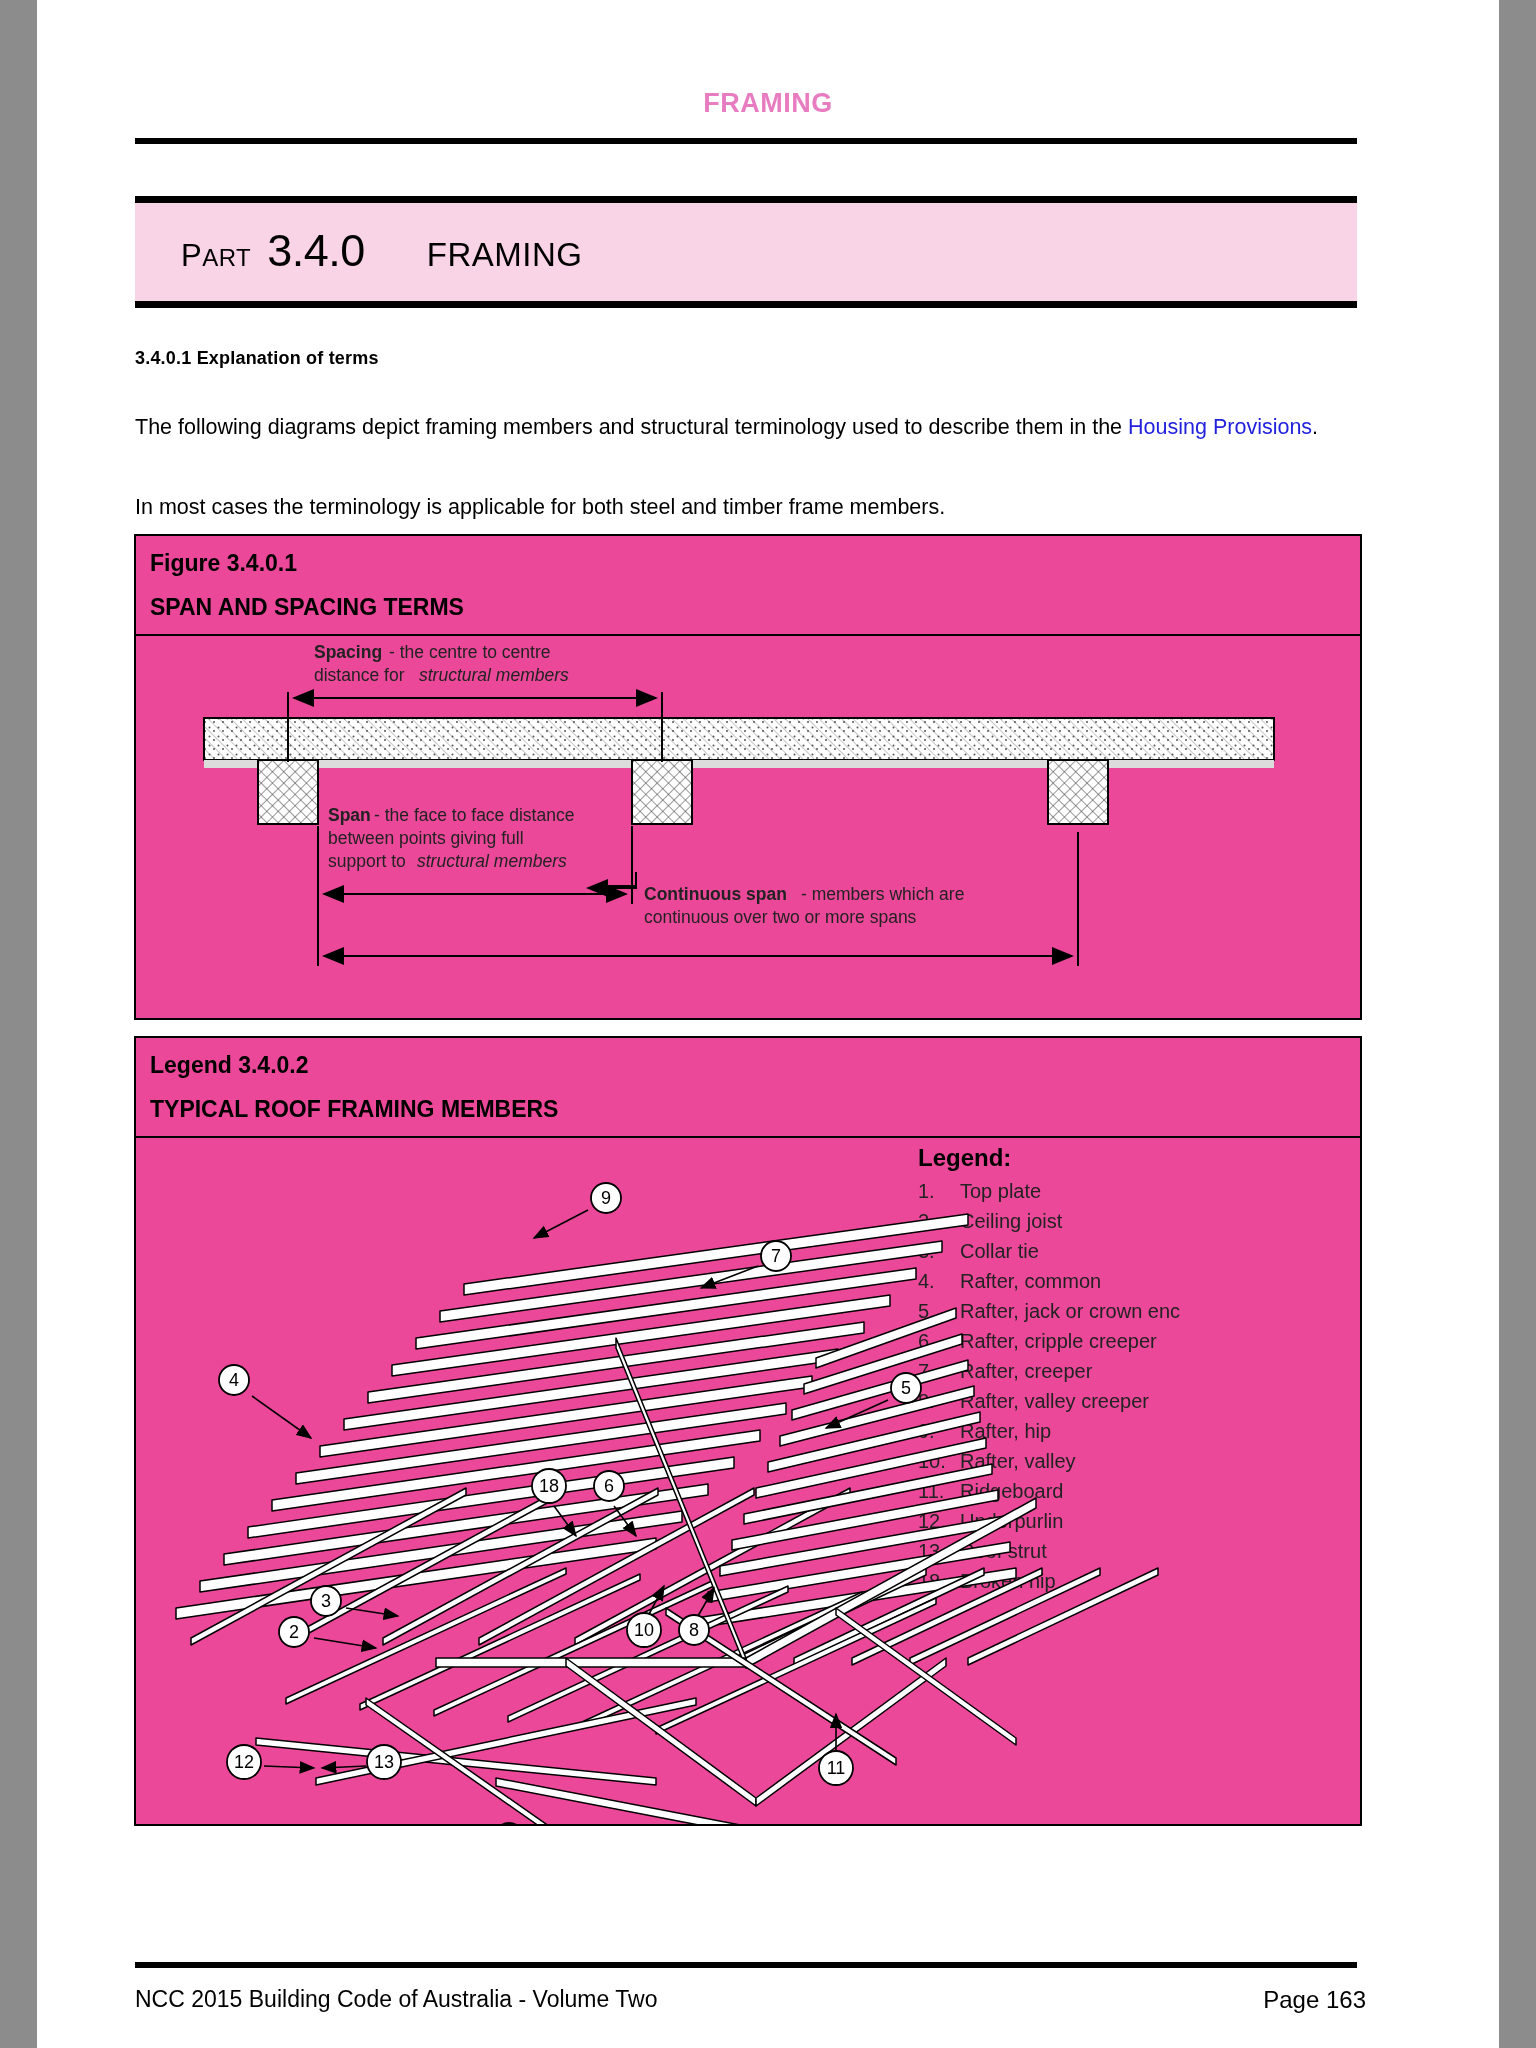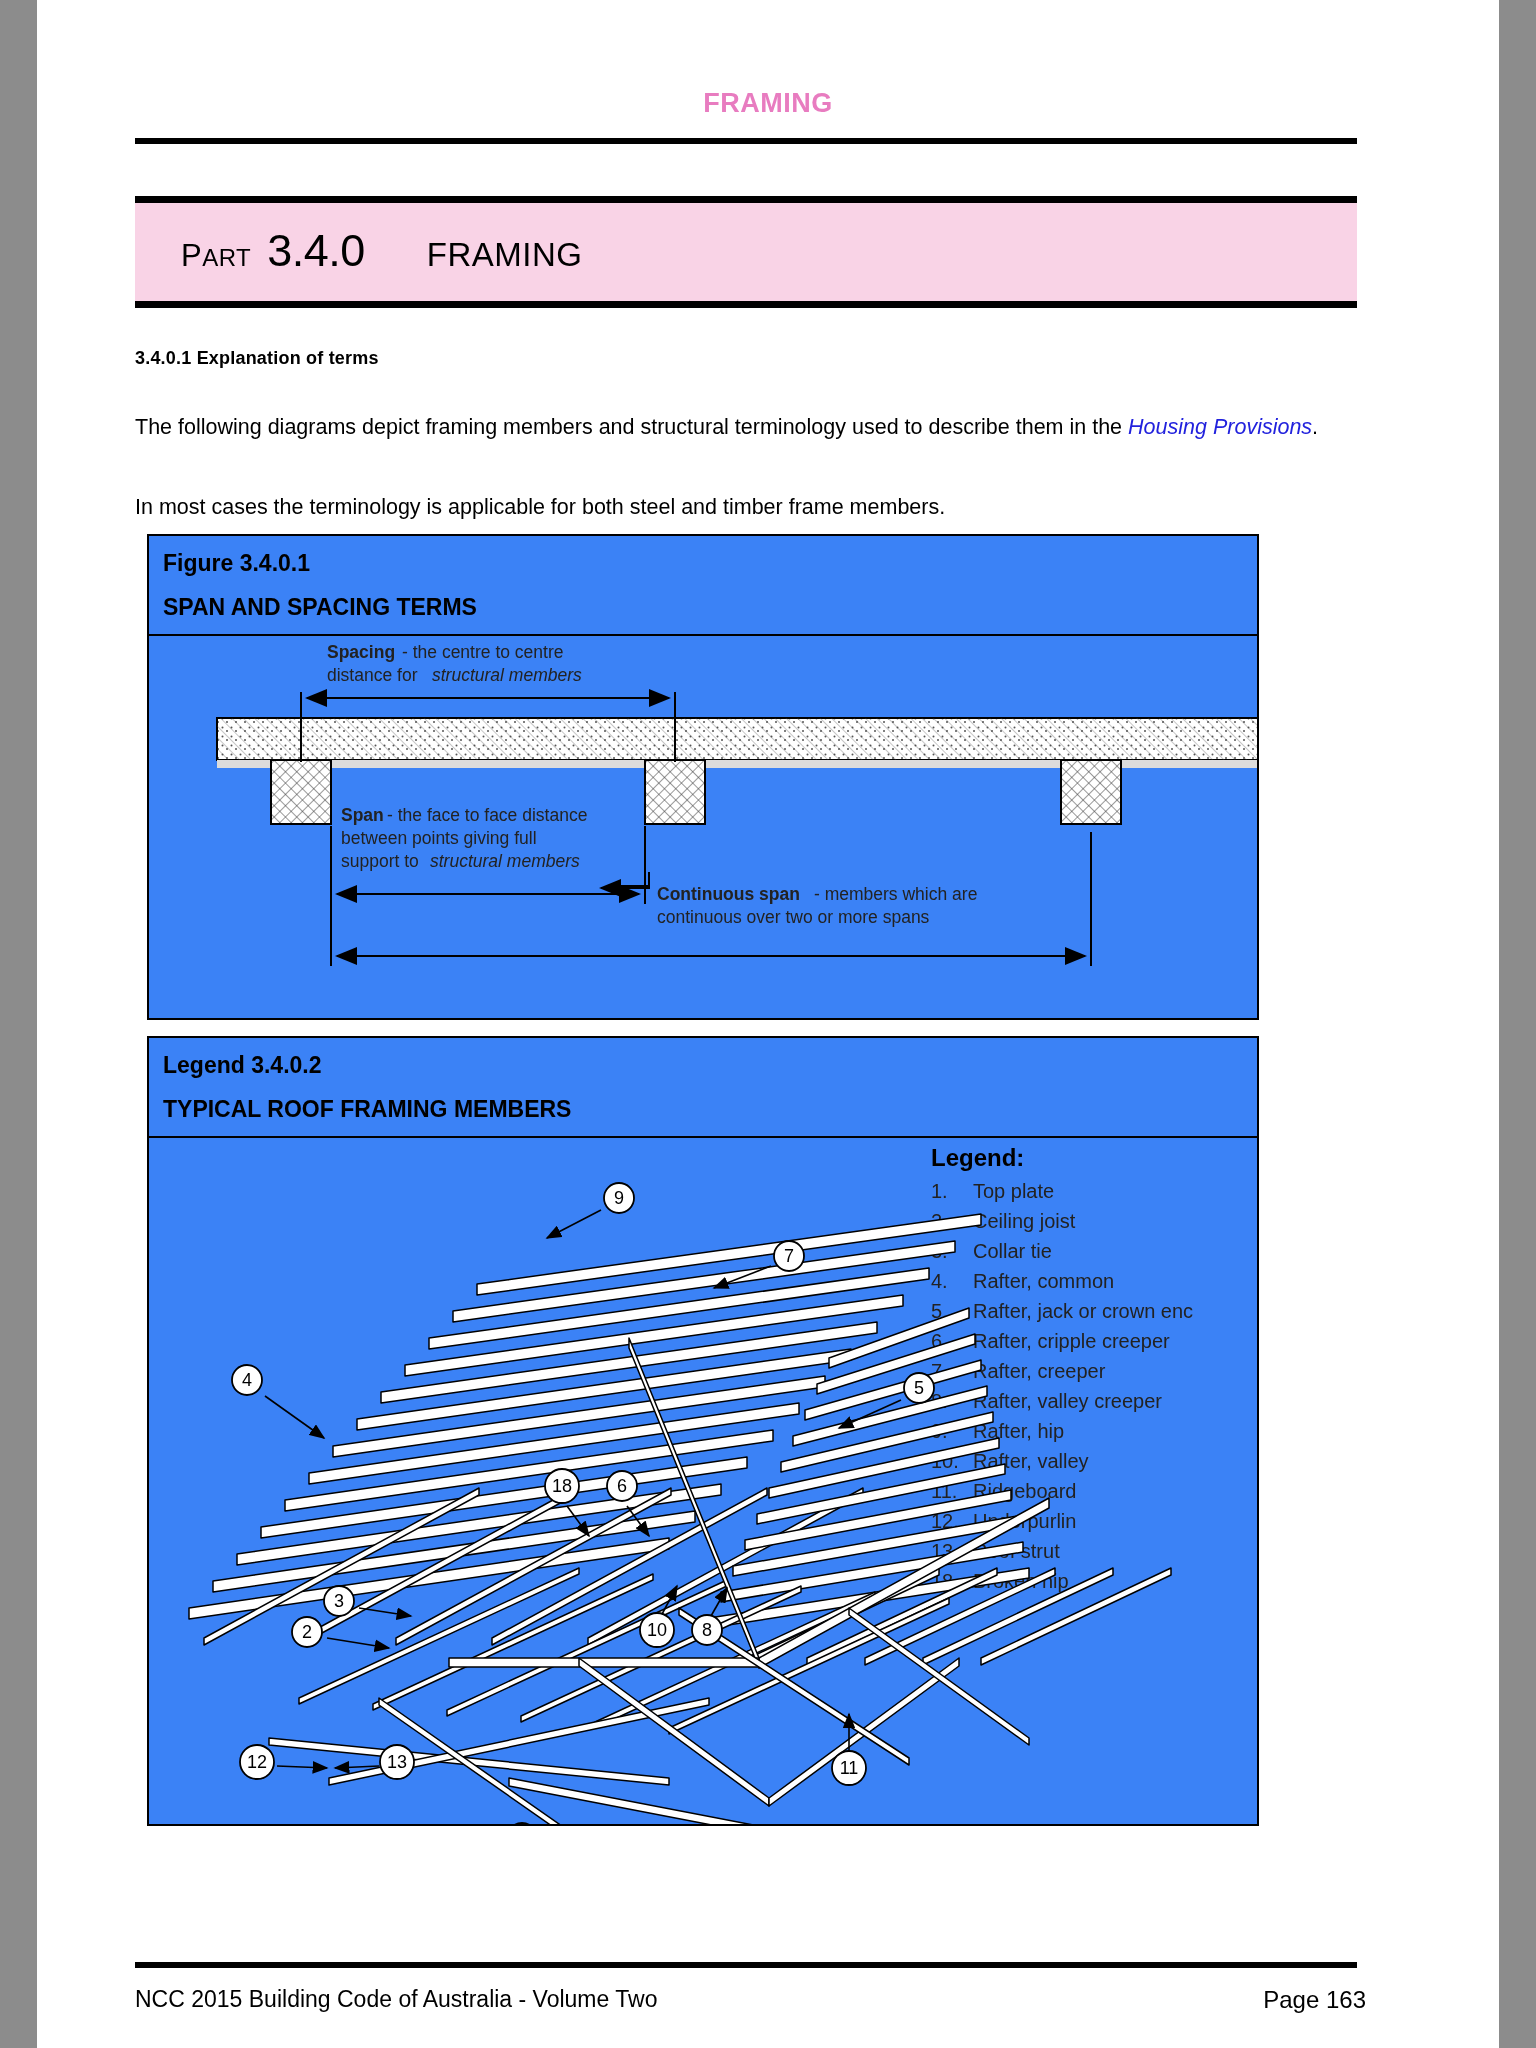--- a/index.html
+++ b/index.html
@@ -99,31 +99,30 @@
     width: 1232px;
     font-size: 21.5px;
     line-height: 31px;
     color: #000;
     text-align: justify;
   }
   .para.p1 { top: 412px; }
   .para.p2 { top: 492px; text-align: left; }
   .ital-blue {
     color: #2222dd;
-    font-style: italic;
   }
 
   
   .figbox {
     position: absolute;
-    left: 20px;
-    width: 1112px;
+    left: 7px;
+    width: 1228px;
     border: 2px solid #000;
     box-sizing: border-box;
-    background: #3b82f6;
+    background: #ec4899;
   }
   #figure-1-box { top: 534px; height: 486px; }
   #figure-2-box { top: 1036px; height: 790px; }
 
   .fig-caption {
     position: absolute;
     left: 14px;
     font-size: 23px;
     font-weight: bold;
   }

